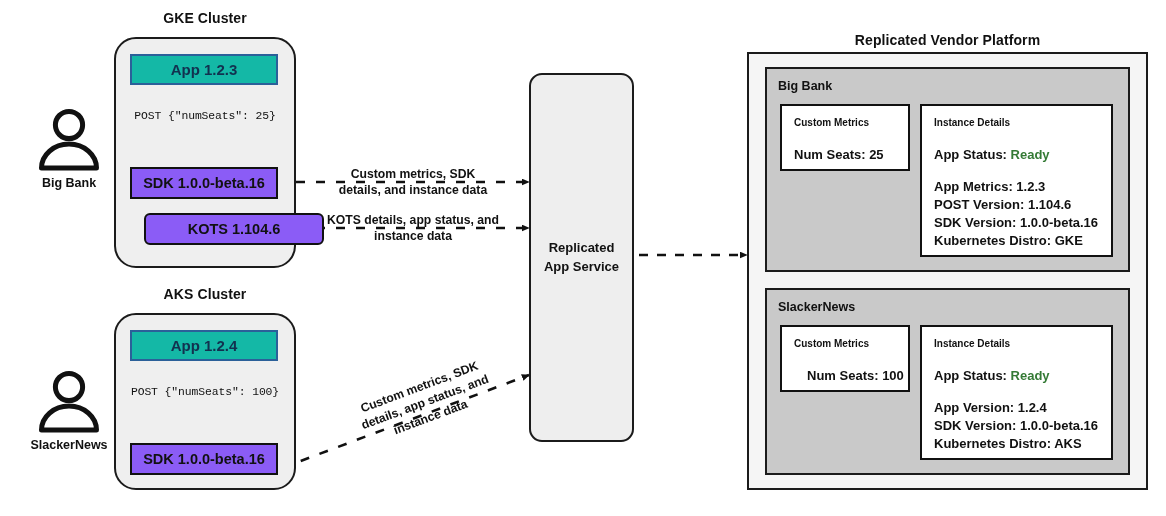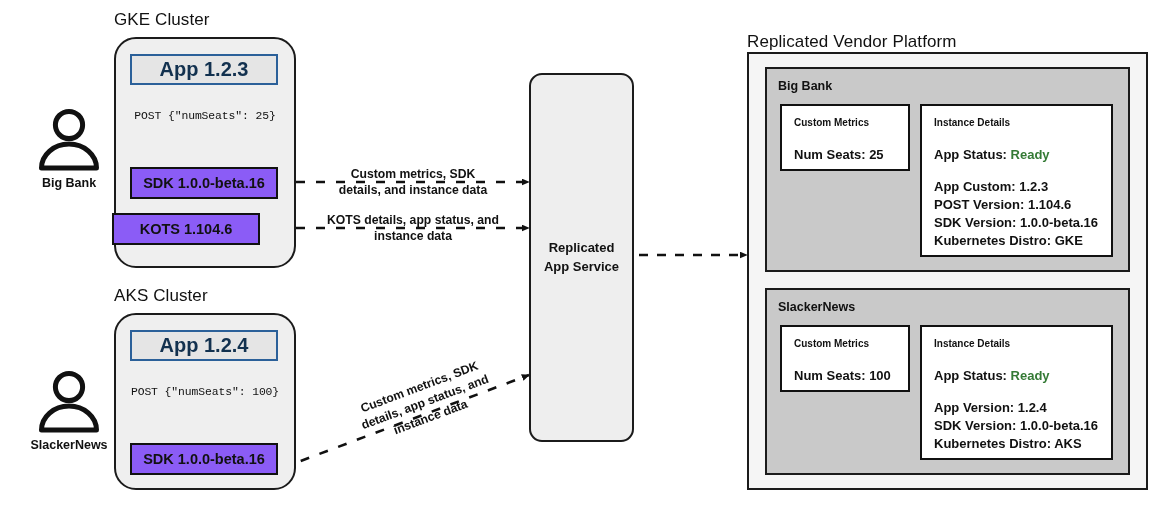--- a/index.html
+++ b/index.html
@@ -11,23 +11,24 @@
     position:relative;
     width:1166px;
     height:516px;
     overflow:hidden;
     background:#ffffff;
   }
   .abs{position:absolute;}
 
   
   .caption{
-    font-size:17px;
-    font-weight:normal;
-    color:#111111;
+    font-size:14px;
+    font-weight:bold;
+    color:#111111;
+    text-align:center;
     white-space:nowrap;
     letter-spacing:0.1px;
   }
 
   
   .actor-label{
     font-size:12.5px;
     font-weight:bold;
     color:#111111;
     text-align:center;
@@ -50,27 +51,27 @@
     box-sizing:border-box;
     display:flex;
     align-items:center;
     justify-content:center;
     font-size:14.5px;
     font-weight:bold;
     color:#111111;
     white-space:nowrap;
   }
   .appbox{
-    background:#e5e5e5;
+    background:#14b8a6;
     border:2.2px solid #2b6099;
     box-sizing:border-box;
     display:flex;
     align-items:center;
     justify-content:center;
-    font-size:20px;
+    font-size:15px;
     font-weight:bold;
     color:#12314f;
     white-space:nowrap;
   }
 
   
   .posttext{
     font-family:"Liberation Mono", monospace;
     font-size:11.4px;
     color:#111111;
@@ -196,21 +197,21 @@
   <div class="abs caption" style="left:114px; top:10px; width:182px;">GKE Cluster</div>
 
   <div class="abs cluster" style="left:114px; top:37px; width:182px; height:231px;"></div>
 
   <div class="abs appbox" style="left:130px; top:54px; width:148px; height:31px;">App 1.2.3</div>
 
   <div class="abs posttext" style="left:114px; top:110px; width:182px;">POST {"numSeats": 25}</div>
 
   <div class="abs wbox" style="left:130px; top:167px; width:148px; height:32px;">SDK 1.0.0-beta.16</div>
 
-  <div class="abs wbox" style="left:112px; top:213px; width:148px; height:32px;">KOTS 1.104.6</div>
+  <div class="abs wbox" style="left:144px; top:213px; width:180px; height:32px;border-radius:6px;">KOTS 1.104.6</div>
 
   <div class="abs caption" style="left:114px; top:286px; width:182px;">AKS Cluster</div>
 
   <div class="abs cluster" style="left:114px; top:313px; width:182px; height:177px;"></div>
 
   <div class="abs appbox" style="left:130px; top:330px; width:148px; height:31px;">App 1.2.4</div>
 
   <div class="abs posttext" style="left:110px; top:386px; width:190px;">POST {"numSeats": 100}</div>
 
   <div class="abs wbox" style="left:130px; top:443px; width:148px; height:32px;">SDK 1.0.0-beta.16</div>
@@ -252,33 +253,33 @@
     <div class="panel-title" style="position:absolute; left:12px; top:11px;">Custom Metrics</div>
     <div class="panel-line" style="position:absolute; left:12px; top:41px;">Num Seats: 25</div>
   </div>
 
   <div class="abs panel" style="left:920px; top:104px; width:193px; height:153px;">
     <div class="panel-title" style="position:absolute; left:12px; top:11px;">Instance Details</div>
     <div class="panel-line" style="position:absolute; left:12px; top:41px;">
       <span>App Status: </span>
       <span class="ready">Ready</span>
     </div>
-    <div class="panel-line" style="position:absolute; left:12px; top:73px;">App Custom: 1.2.3</div>
+    <div class="panel-line" style="position:absolute; left:12px; top:73px;">App Metrics: 1.2.3</div>
     <div class="panel-line" style="position:absolute; left:12px; top:91px;">POST Version: 1.104.6</div>
     <div class="panel-line" style="position:absolute; left:12px; top:109px;">SDK Version: 1.0.0-beta.16</div>
     <div class="panel-line" style="position:absolute; left:12px; top:127px;">Kubernetes Distro: GKE</div>
   </div>
 
   <div class="abs tenant" style="left:765px; top:288px; width:365px; height:187px;"></div>
 
   <div class="abs tenant-title" style="left:778px; top:300px;">SlackerNews</div>
 
   <div class="abs panel" style="left:780px; top:325px; width:130px; height:67px;">
     <div class="panel-title" style="position:absolute; left:12px; top:11px;">Custom Metrics</div>
-    <div class="panel-line" style="position:absolute; left:12px; top:41px;">Num Seats: 100</div>
+    <div class="panel-line" style="position:absolute; left:25px; top:41px;">Num Seats: 100</div>
   </div>
 
   <div class="abs panel" style="left:920px; top:325px; width:193px; height:135px;">
     <div class="panel-title" style="position:absolute; left:12px; top:11px;">Instance Details</div>
     <div class="panel-line" style="position:absolute; left:12px; top:41px;">
       <span>App Status: </span>
       <span class="ready">Ready</span>
     </div>
     <div class="panel-line" style="position:absolute; left:12px; top:73px;">App Version: 1.2.4</div>
     <div class="panel-line" style="position:absolute; left:12px; top:91px;">SDK Version: 1.0.0-beta.16</div>

